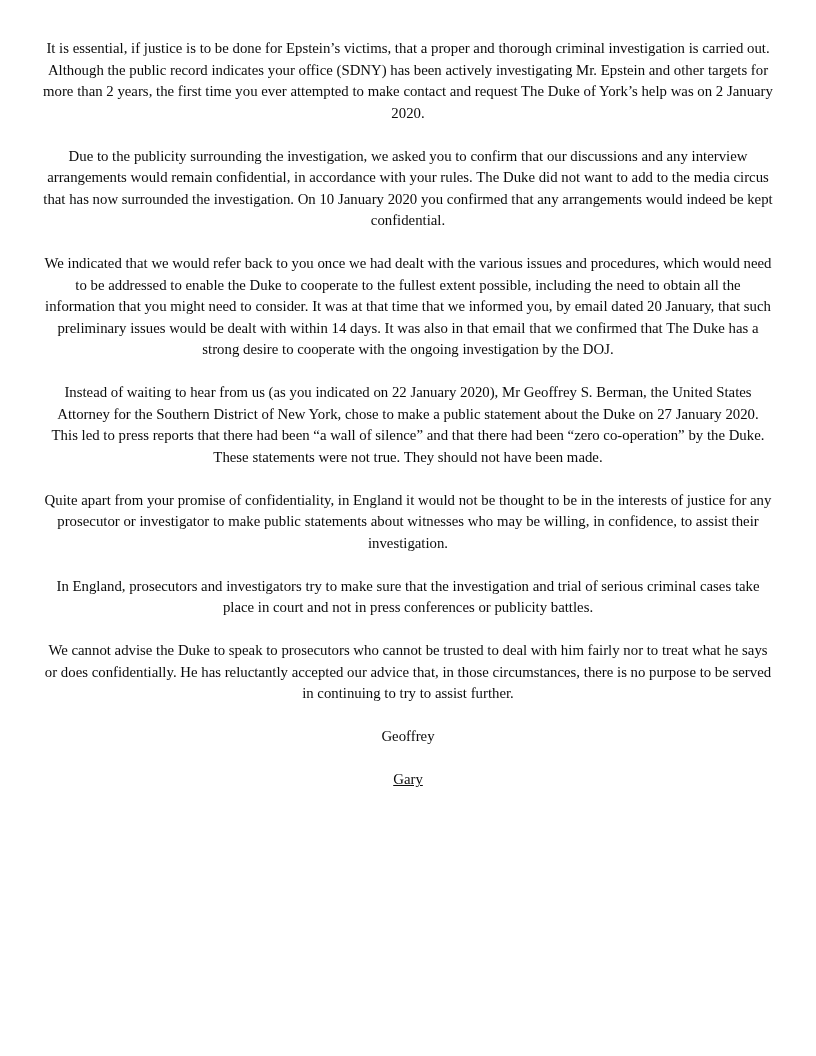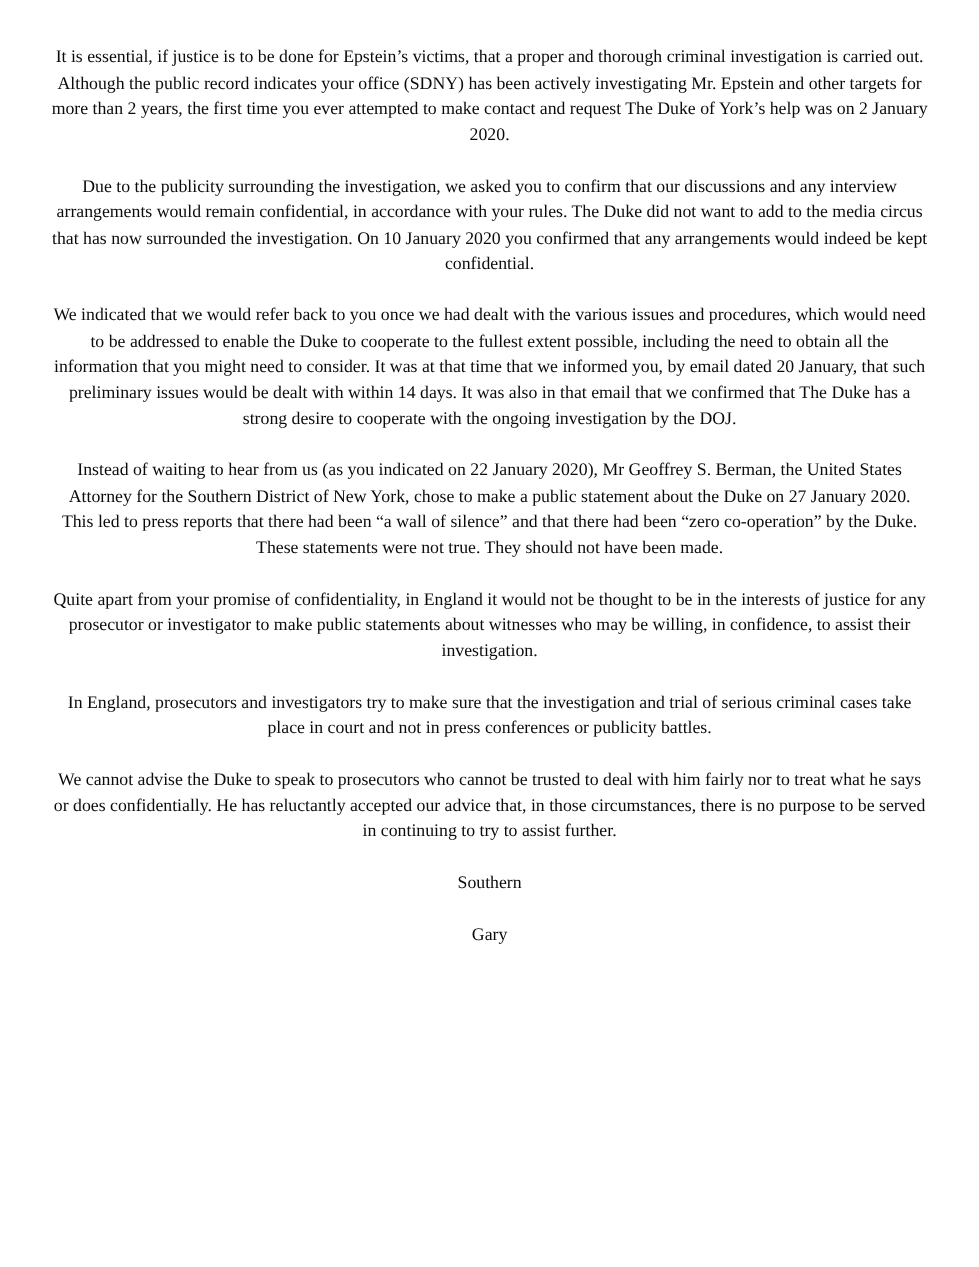--- a/index.html
+++ b/index.html
@@ -17,28 +17,29 @@
     font-size: 14.8px;
     line-height: 21.5px;
     color: #0a0a0a;
   }
   .page p {
     margin: 0 0 21.5px 0;
     text-align: center;
   }
   .page p:last-child {
     margin-bottom: 10px;
+    text-decoration: underline;
   }
 </style>
 </head>
 <body>
 
 <div class="page">
   <p>It is essential, if justice is to be done for Epstein’s victims, that a proper and thorough criminal investigation is carried out.  Although the public record indicates your office (SDNY) has been actively investigating Mr. Epstein and other targets for more than 2 years, the first time you ever attempted to make contact and request The Duke of York’s help was on 2 January 2020.</p>
   <p>Due to the publicity surrounding the investigation, we asked you to confirm that our discussions and any interview arrangements would remain confidential, in accordance with your rules. The Duke did not want to add to the media circus that has now surrounded the investigation. On 10 January 2020 you confirmed that any arrangements would indeed be kept confidential.</p>
   <p>We indicated that we would refer back to you once we had dealt with the various issues and procedures, which would need to be addressed to enable the Duke to cooperate to the fullest extent possible, including the need to obtain all the information that you might need to consider. It was at that time that we informed you, by email dated 20 January, that such preliminary issues would be dealt with within 14 days. It was also in that email that we confirmed that The Duke has a strong desire to cooperate with the ongoing investigation by the DOJ.</p>
   <p>Instead of waiting to hear from us (as you indicated on 22 January 2020), Mr Geoffrey S. Berman, the United States Attorney for the Southern District of New York, chose to make a public statement about the Duke on 27 January 2020.  This led to press reports that there had been “a wall of silence” and that there had been “zero co-operation” by the Duke. These statements were not true. They should not have been made.</p>
   <p>Quite apart from your promise of confidentiality, in England it would not be thought to be in the interests of justice for any prosecutor or investigator to make public statements about witnesses who may be willing, in confidence, to assist their investigation.</p>
   <p>In England, prosecutors and investigators try to make sure that the investigation and trial of serious criminal cases take place in court and not in press conferences or publicity battles.</p>
   <p>We cannot advise the Duke to speak to prosecutors who cannot be trusted to deal with him fairly nor to treat what he says or does confidentially. He has reluctantly accepted our advice that, in those circumstances, there is no purpose to be served in continuing to try to assist further.</p>
-  <p>Southern</p>
+  <p>Geoffrey</p>
   <p>Gary</p>
 </div>
 
 </body></html>

